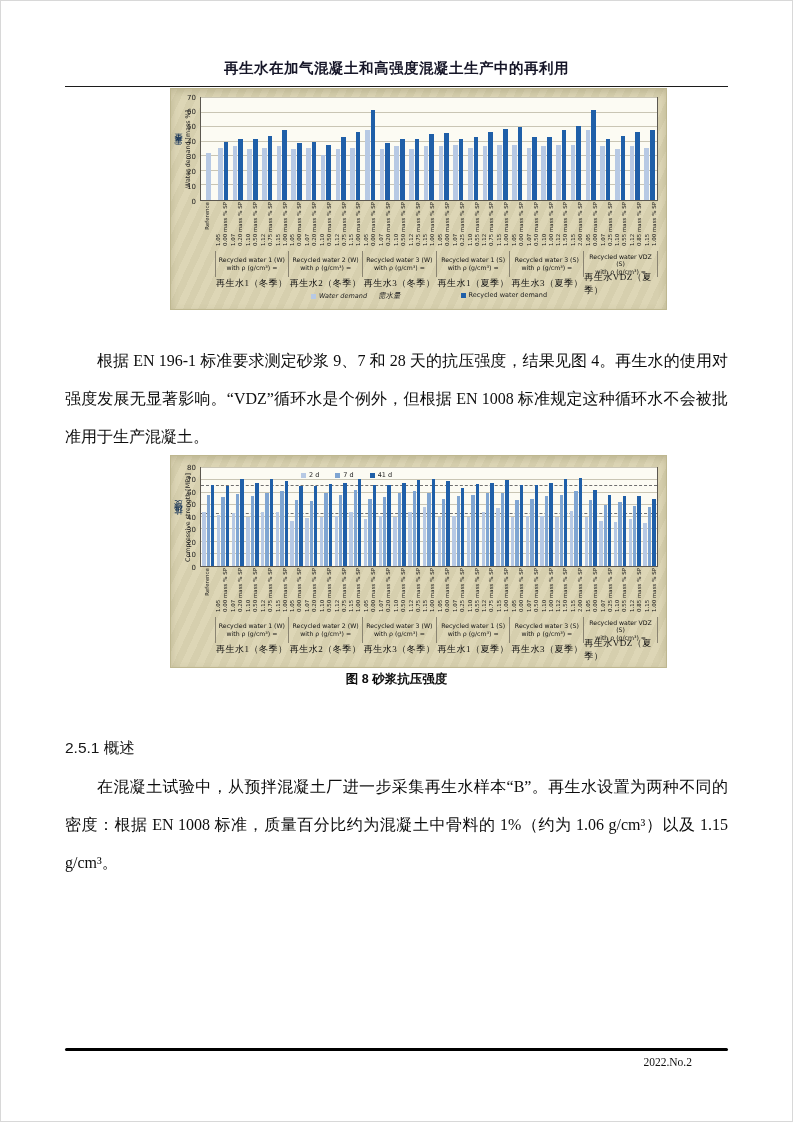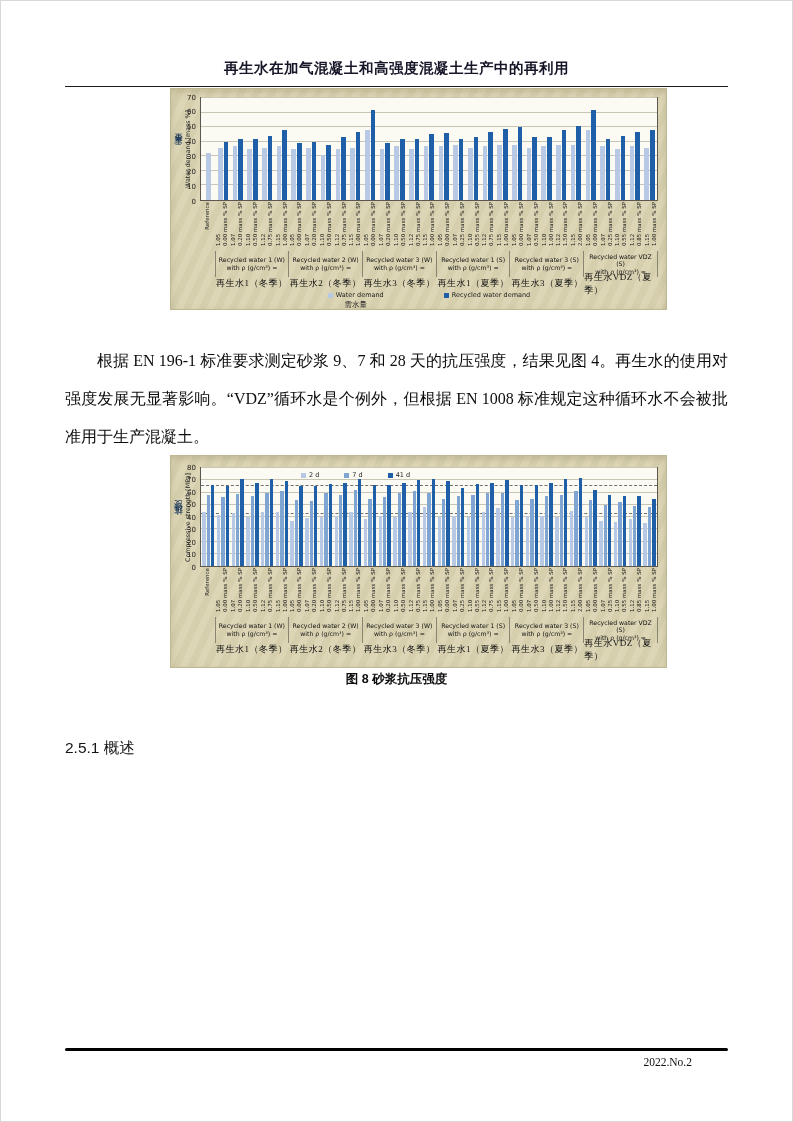--- a/index.html
+++ b/index.html
@@ -53,21 +53,21 @@
   .xlab{writing-mode:vertical-rl;transform:rotate(180deg);font-size:5.5px;line-height:6.8px;
         white-space:pre-line;font-family:"DejaVu Sans",sans-serif;color:#1a1a1a;}
   .gcell{display:flex;flex-direction:column;justify-content:center;align-items:center;
         font-family:"DejaVu Sans",sans-serif;font-size:6.2px;line-height:7.6px;color:#111;
         border-left:1px solid #8a8472;text-align:center;}
   .gcell.ref{border-left:none;}
   .ccell{display:flex;justify-content:center;align-items:center;font-size:9px;color:#111;letter-spacing:.5px;}
   .legend-row{position:absolute;display:flex;justify-content:center;gap:60px;
         font-family:"DejaVu Sans",sans-serif;font-size:6.5px;color:#222;}
   .leg-item{display:flex;align-items:center;gap:3px;}
-  .legend-in{position:absolute;display:flex;gap:25px;font-family:"DejaVu Sans",sans-serif;
+  .legend-in{position:absolute;display:flex;gap:16px;font-family:"DejaVu Sans",sans-serif;
         font-size:6.5px;color:#222;align-items:flex-end;}
   .sq{width:5px;height:5px;display:inline-block;}
 </style>
 </head>
 <body>
 
 <div class="page">
 
   <div class="header-title">再生水在加气混凝土和高强度混凝土生产中的再利用</div>
   <div class="hr-top"></div>
@@ -376,21 +376,21 @@
       <div class="crow" style="left: 30px; top: 189px; width: 458px; height: 13px;">
         <div class="ccell" style="flex: 1 1 0px;"></div>
         <div class="ccell" style="flex: 5 5 0px;">再生水1（冬季）</div>
         <div class="ccell" style="flex: 5 5 0px;">再生水2（冬季）</div>
         <div class="ccell" style="flex: 5 5 0px;">再生水3（冬季）</div>
         <div class="ccell" style="flex: 5 5 0px;">再生水1（夏季）</div>
         <div class="ccell" style="flex: 5 5 0px;">再生水3（夏季）</div>
         <div class="ccell" style="flex: 5 5 0px;">再生水VDZ（夏季）</div>
       </div>
       <div class="legend-row" style="left: 30px; top: 203px; width: 458px; align-items: flex-start;">
-        <div style="display: flex; flex-direction: column; align-items: center; gap: 1px;">
+        <div style="display: flex; flex-direction: row; align-items: center; gap: 11px; font-style: italic;">
           <div class="leg-item">
             <span class="sq" style="background: rgb(183, 201, 228);"></span>
             <span>Water demand</span>
           </div>
           <span style="font-size: 7.5px;">需水量</span>
         </div>
         <div style="display: flex; flex-direction: column; align-items: center; gap: 1px;">
           <div class="leg-item">
             <span class="sq" style="background: rgb(31, 95, 168);"></span>
             <span>Recycled water demand</span>
@@ -759,17 +759,18 @@
         <div class="ccell" style="flex: 5 5 0px;">再生水3（冬季）</div>
         <div class="ccell" style="flex: 5 5 0px;">再生水1（夏季）</div>
         <div class="ccell" style="flex: 5 5 0px;">再生水3（夏季）</div>
         <div class="ccell" style="flex: 5 5 0px;">再生水VDZ（夏季）</div>
       </div>
     </div>
   <div class="caption" id="cap4">图 8 砂浆抗压强度</div>
 
   <div class="h251">2.5.1 概述</div>
 
+  <div class="para" id="p2">在混凝土试验中，从预拌混凝土厂进一步采集再生水样本“B”。再生水设置为两种不同的密度：根据 EN 1008 标准，质量百分比约为混凝土中骨料的 1%（约为 1.06 g/cm³）以及 1.15 g/cm³。</div>
 
   <div class="footer-line"></div>
   <div class="issue">2022.No.2</div>
 
 </div>
 
 </body></html>

